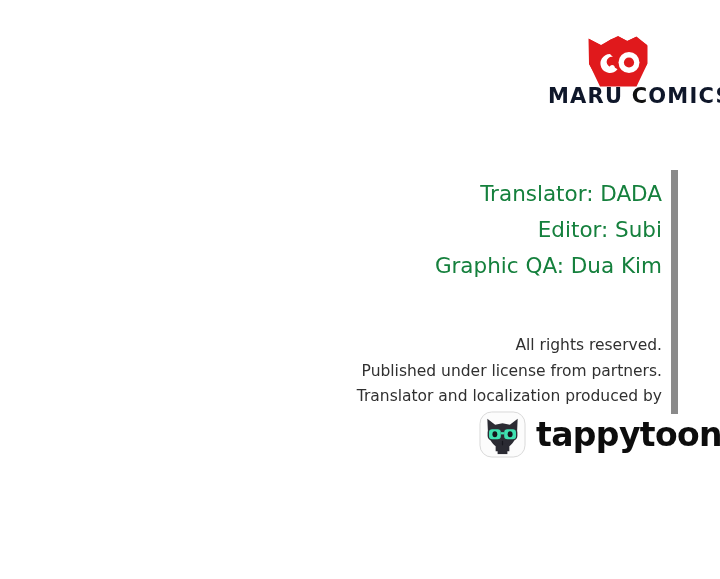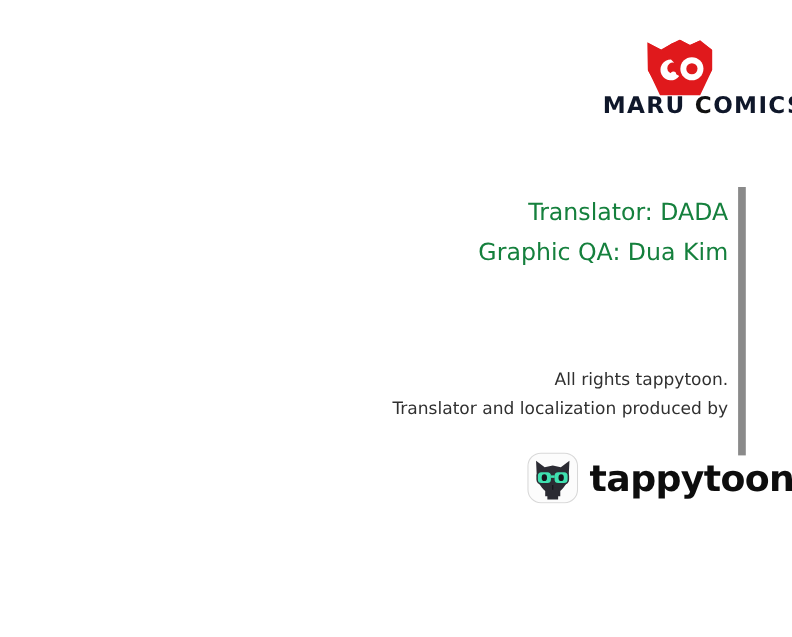--- a/index.html
+++ b/index.html
@@ -154,25 +154,27 @@
         <circle cx="41" cy="26.5" r="5.1" fill="#e0191c"></circle>
       </svg>
     </div>
     <div class="publisher-wordmark">
       <span class="wm-red">MARU </span><span class="wm-dark">C</span><span class="wm-red">OMICS</span>
     </div>
   </div>
 
   <div class="credits-block">
     <div class="credit-line">Translator: DADA</div>
+    <div class="credit-line">Editor: Subi</div>
     <div class="credit-line">Graphic QA: Dua Kim</div>
   </div>
 
   <div class="rights-block">
-    <div class="rights-line">All rights tappytoon.</div>
+    <div class="rights-line">All rights reserved.</div>
+    <div class="rights-line">Published under license from partners.</div>
     <div class="rights-line">Translator and localization produced by</div>
   </div>
 
   <div class="scrollbar-track">
     <div class="scrollbar-thumb"></div>
   </div>
 
   <div class="tappytoon-logo">
     <svg class="tt-mark" viewBox="0 0 48 48">
       <rect x="1" y="1" width="46" height="46" rx="12" ry="12" fill="#fcfcfc" stroke="#d8d8d8" stroke-width="1"></rect>

